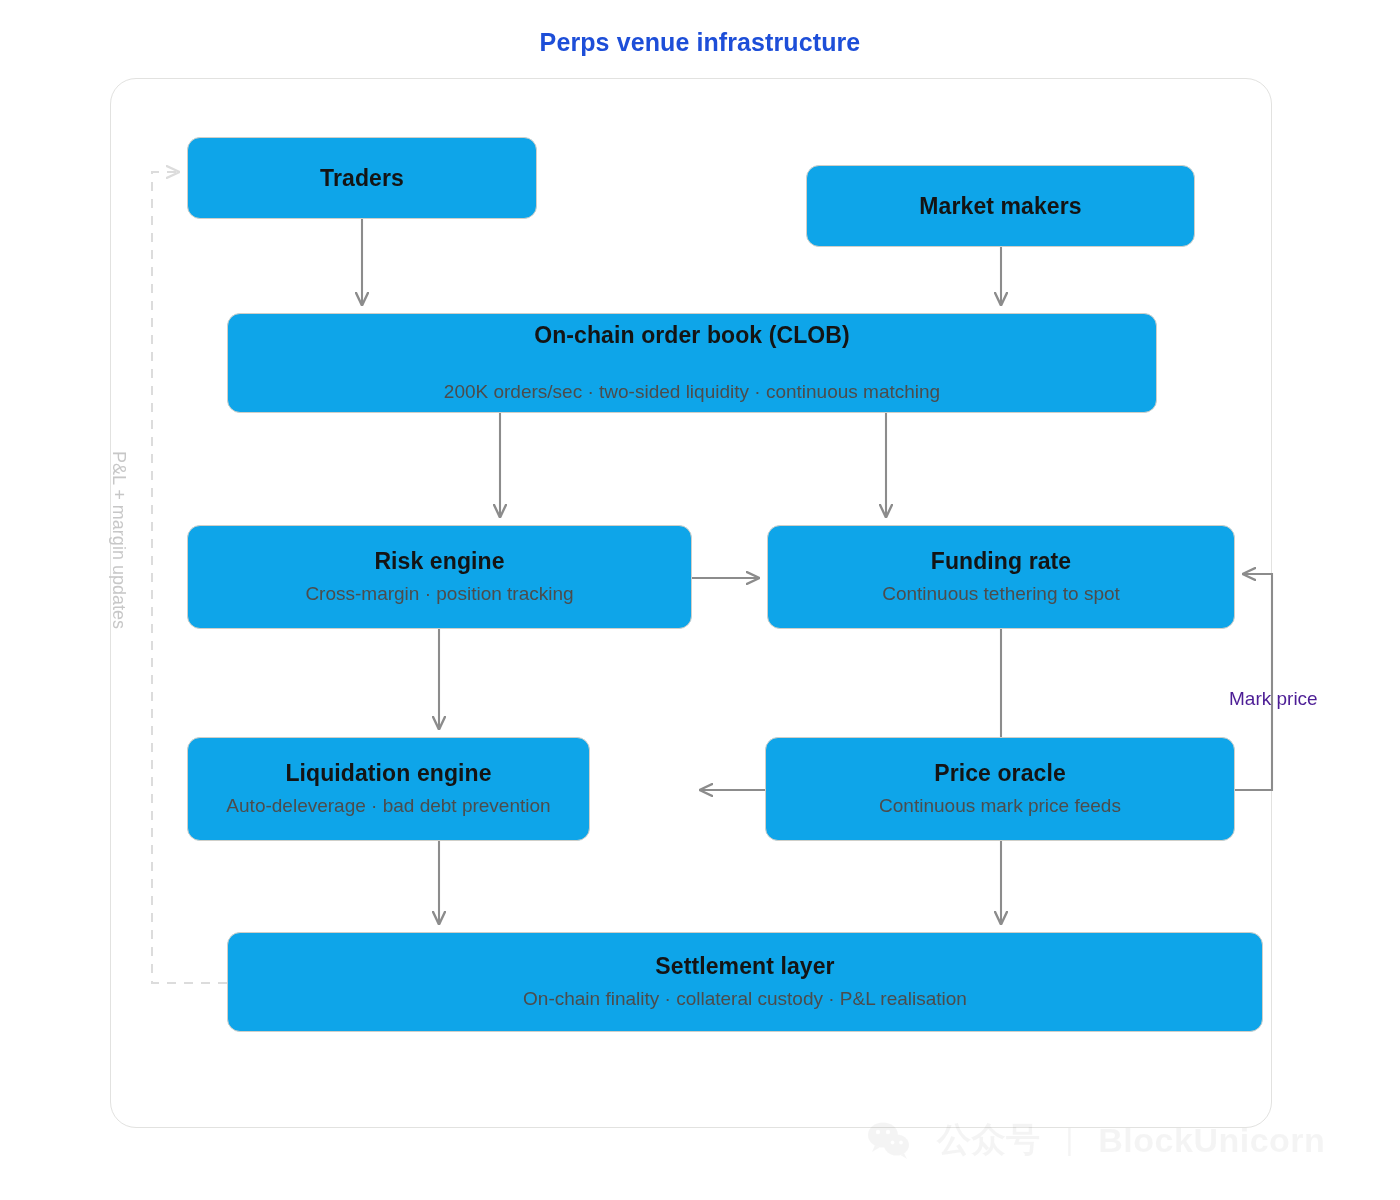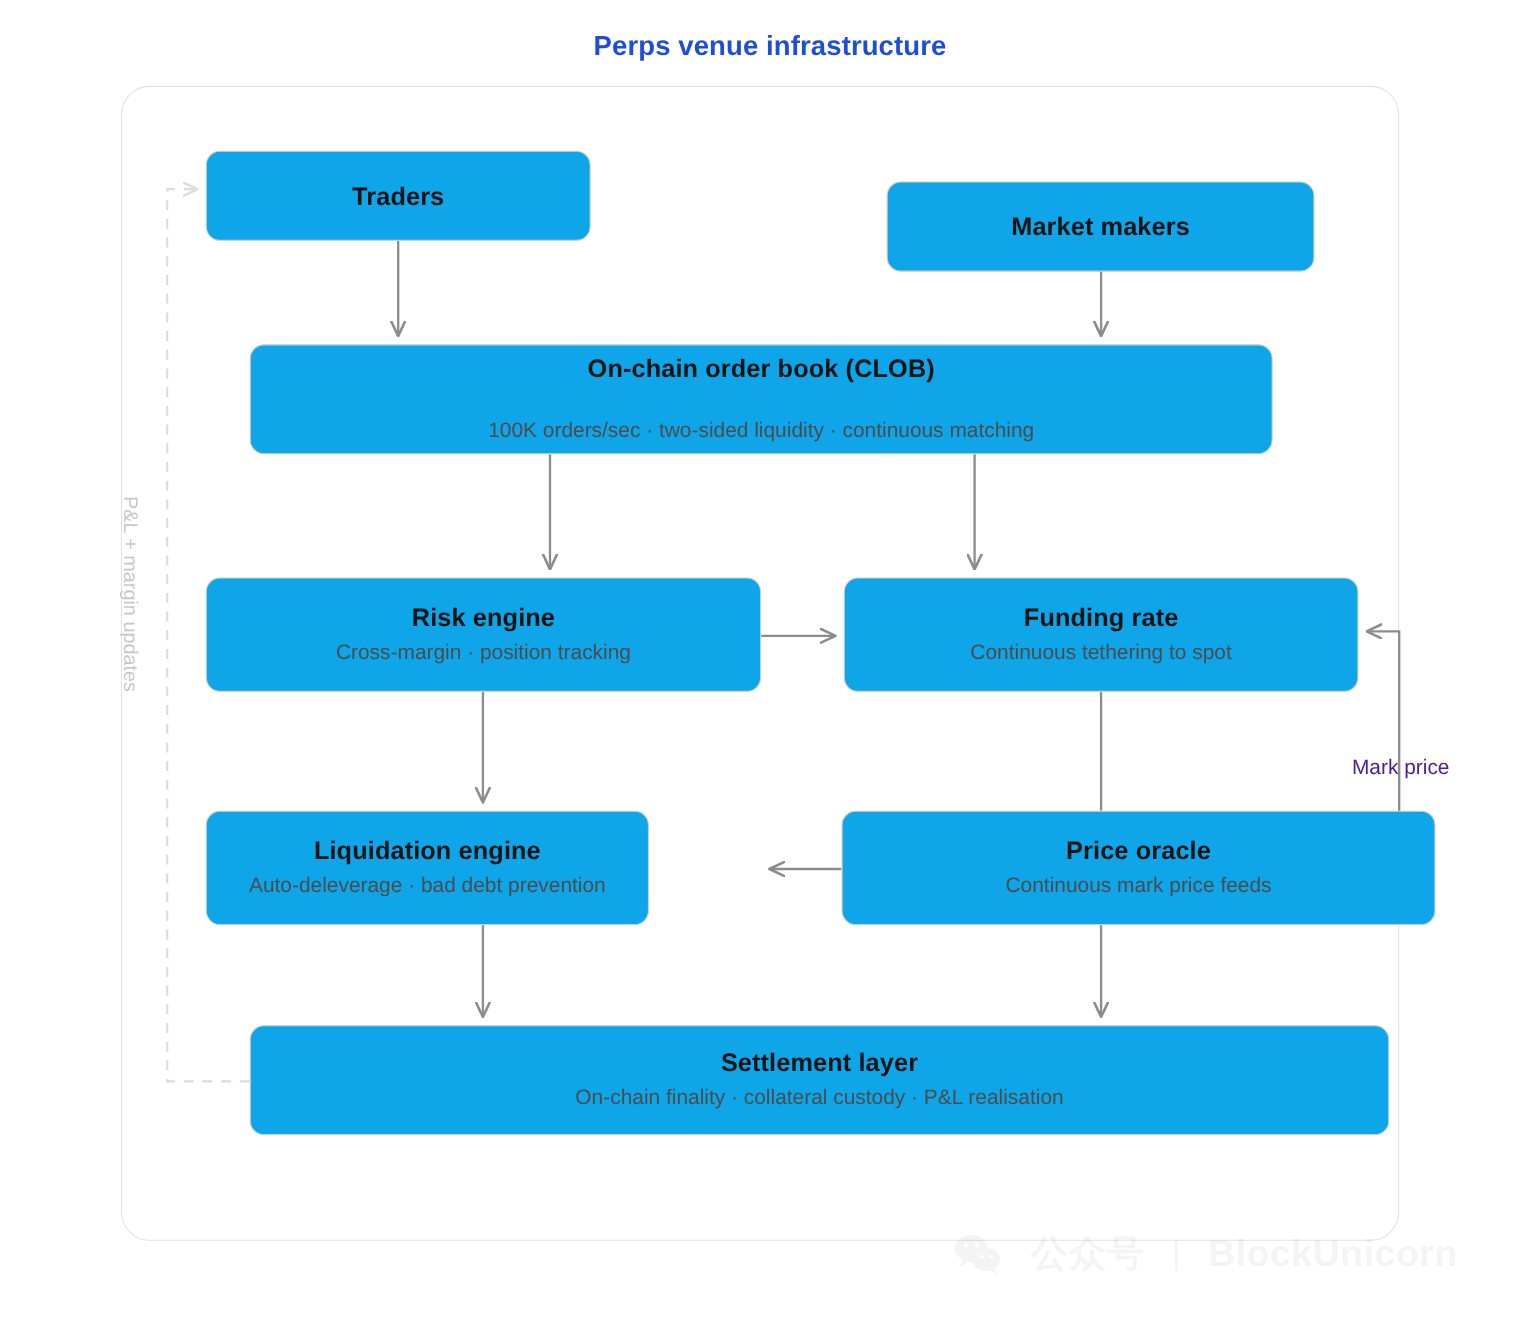--- a/index.html
+++ b/index.html
@@ -89,21 +89,21 @@
     white-space: nowrap;
   }
   .node.simple .title { font-size: 23px; }
 
   #node-traders       { left: 187px; top: 137px;  width: 350px; height: 82px;  }
   #node-market-makers { left: 806px; top: 137px;  width: 389px; height: 82px; margin-top: 28px;  }
   #node-clob          { left: 227px; top: 313px;  width: 930px; height: 100px; gap: 24px; }
   #node-risk-engine   { left: 187px; top: 525px;  width: 505px; height: 104px; }
   #node-funding-rate  { left: 767px; top: 525px;  width: 468px; height: 104px; }
   #node-liquidation   { left: 187px; top: 737px;  width: 403px; height: 104px; }
-  #node-price-oracle  { left: 765px; top: 737px;  width: 540px; height: 104px; }
+  #node-price-oracle  { left: 765px; top: 737px;  width: 470px; height: 104px; }
   #node-settlement    { left: 227px; top: 932px;  width: 1036px; height: 100px; }
 
   
   #label-mark-price {
     position: absolute;
     left: 1229px;
     top: 688px;
     font-size: 19px;
     color: #4c1d95;
     white-space: nowrap;
@@ -195,21 +195,21 @@
   <div class="node simple" id="node-traders">
     <div class="title">Traders</div>
   </div>
 
   <div class="node simple" id="node-market-makers">
     <div class="title">Market makers</div>
   </div>
 
   <div class="node" id="node-clob">
     <div class="title">On-chain order book (CLOB)</div>
-    <div class="subtitle">100K orders/sec · two-sided liquidity · continuous matching</div>
+    <div class="subtitle">200K orders/sec · two-sided liquidity · continuous matching</div>
   </div>
 
   <div class="node" id="node-risk-engine">
     <div class="title">Risk engine</div>
     <div class="subtitle">Cross-margin · position tracking</div>
   </div>
 
   <div class="node" id="node-funding-rate">
     <div class="title">Funding rate</div>
     <div class="subtitle">Continuous tethering to spot</div>

